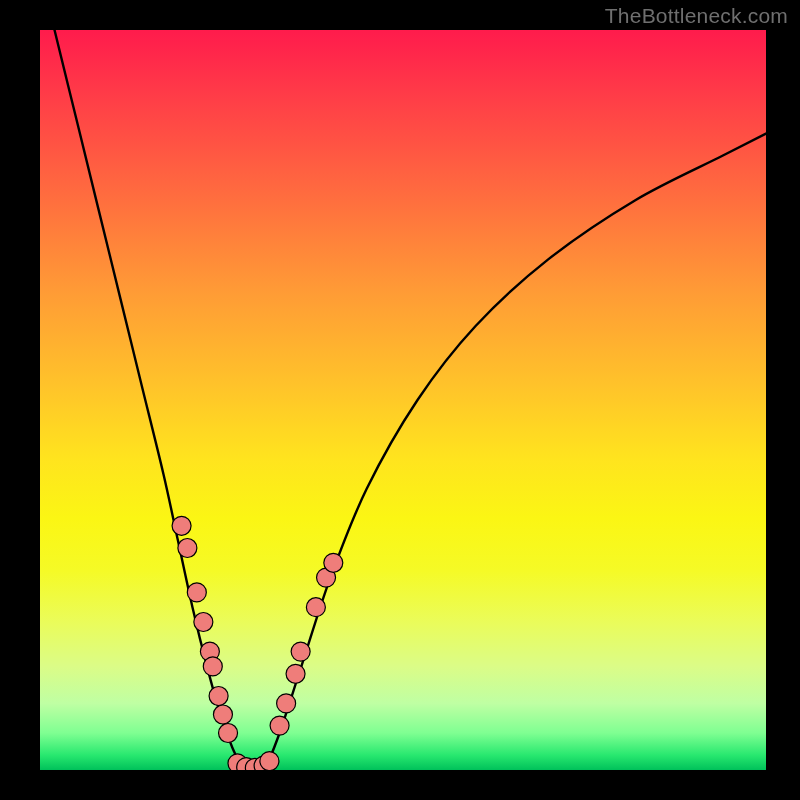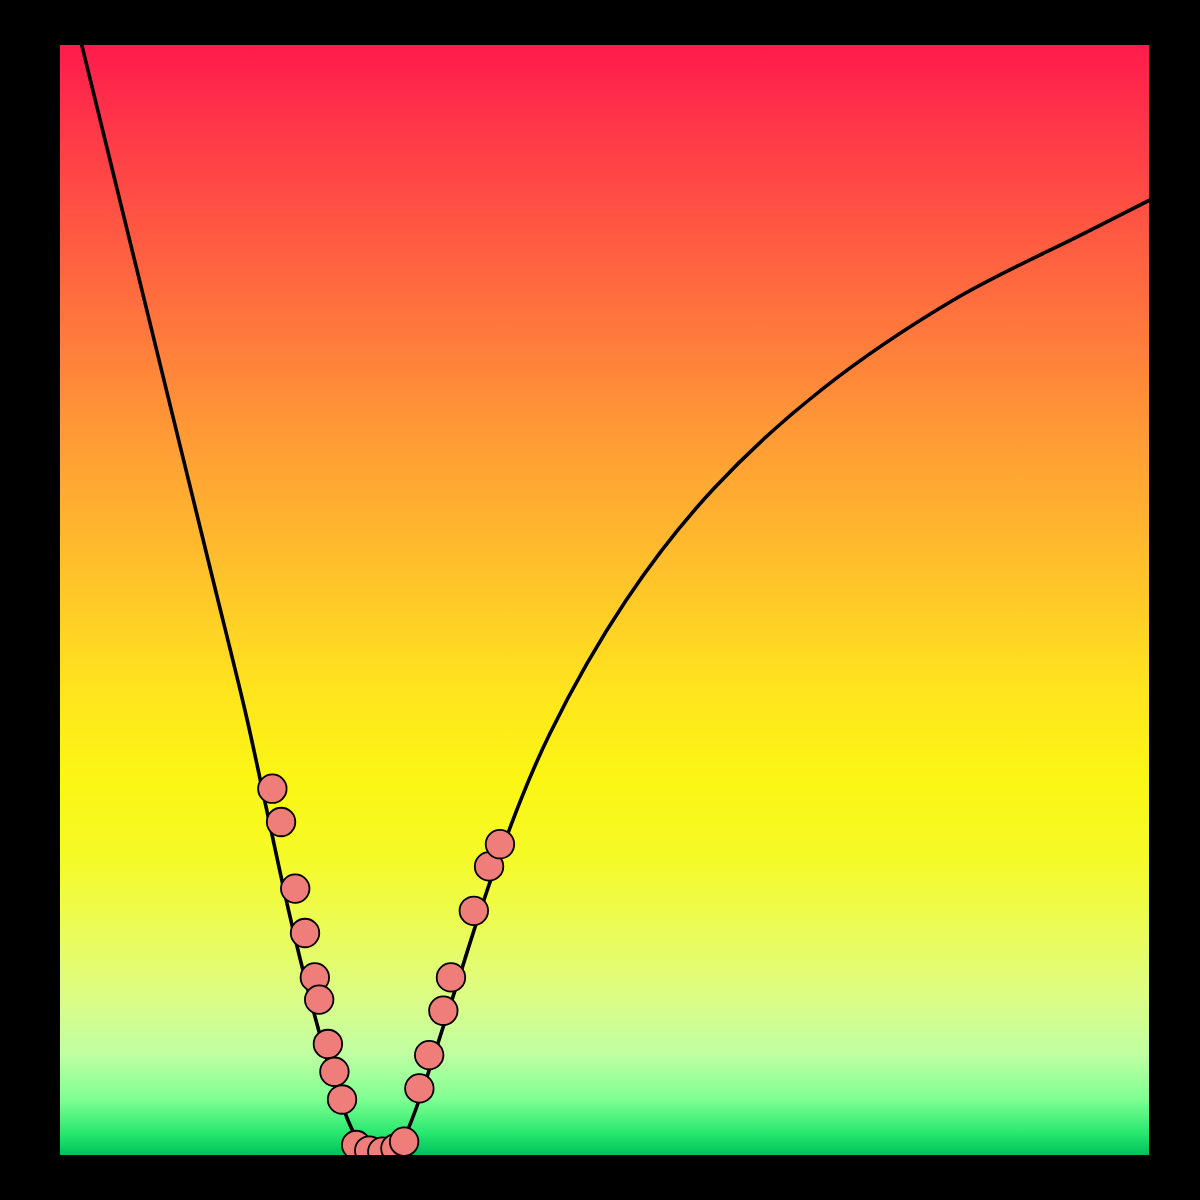--- a/index.html
+++ b/index.html
@@ -57,20 +57,21 @@
     top: 0;
     width: 726px;
     height: 740px;
   }
 </style>
 </head>
 <body>
 
 <div class="frame">
 
+  <div class="watermark">TheBottleneck.com</div>
 
   <div class="plot-area">
     <svg class="curves" viewBox="0 0 726 740" preserveAspectRatio="none">
       <g id="curve-layer">
           <path d="M 14.52 0 C 18.15 14.799999999999992, 29.040000000000003 59.199999999999946, 36.300000000000004 88.79999999999995 C 43.56 118.39999999999996, 50.82 148.00000000000003, 58.08 177.60000000000002 C 65.34 207.20000000000002, 72.6 236.79999999999998, 79.86 266.4 C 87.12 296, 94.38000000000001 325.59999999999997, 101.64000000000001 355.2 C 108.90000000000002 384.8, 117.37000000000002 418.1, 123.42000000000002 444 C 129.47000000000003 469.9, 133.1 488.40000000000003, 137.94 510.6 C 142.78 532.8000000000001, 147.62 556.2333333333333, 152.46 577.2 C 157.3 598.1666666666667, 162.14000000000001 617.9, 166.98000000000002 636.4 C 171.82000000000002 654.9, 177.265 674.6333333333334, 181.5 688.2 C 185.735 701.7666666666667, 188.76000000000002 709.1666666666666, 192.39000000000001 717.8 C 196.02 726.4333333333333, 201.46500000000003 736.3, 203.28000000000003 740" fill="none" stroke="#000000" stroke-width="2.4" stroke-linecap="round"></path>
           <path d="M 225.06 740 C 227.48000000000002 733.8333333333334, 233.53 720.2666666666667, 239.58 703 C 245.63000000000002 685.7333333333333, 252.89000000000001 662.3, 261.36 636.4 C 269.83000000000004 610.5, 279.51000000000005 577.2, 290.40000000000003 547.6 C 301.29 518, 312.18 488.40000000000003, 326.7 458.8 C 341.21999999999997 429.2, 359.37000000000006 397.1333333333333, 377.52000000000004 370 C 395.67 342.8666666666667, 413.82 319.43333333333334, 435.59999999999997 296 C 457.37999999999994 272.56666666666666, 481.58 250.3666666666667, 508.2 229.40000000000003 C 534.8199999999999 208.43333333333337, 566.28 187.46666666666658, 595.3199999999999 170.19999999999993 C 624.3599999999999 152.93333333333328, 660.66 136.90000000000006, 682.4399999999999 125.80000000000007 C 704.2199999999999 114.70000000000009, 718.74 107.30000000000003, 726 103.60000000000002" fill="none" stroke="#000000" stroke-width="2.4" stroke-linecap="round"></path>
         </g>
       <g id="marker-layer">
           <circle cx="141.57" cy="495.79999999999995" r="9.5" fill="#ef7d7a" stroke="#000000" stroke-width="1.2"></circle>
           <circle cx="147.37800000000001" cy="518" r="9.5" fill="#ef7d7a" stroke="#000000" stroke-width="1.2"></circle>

